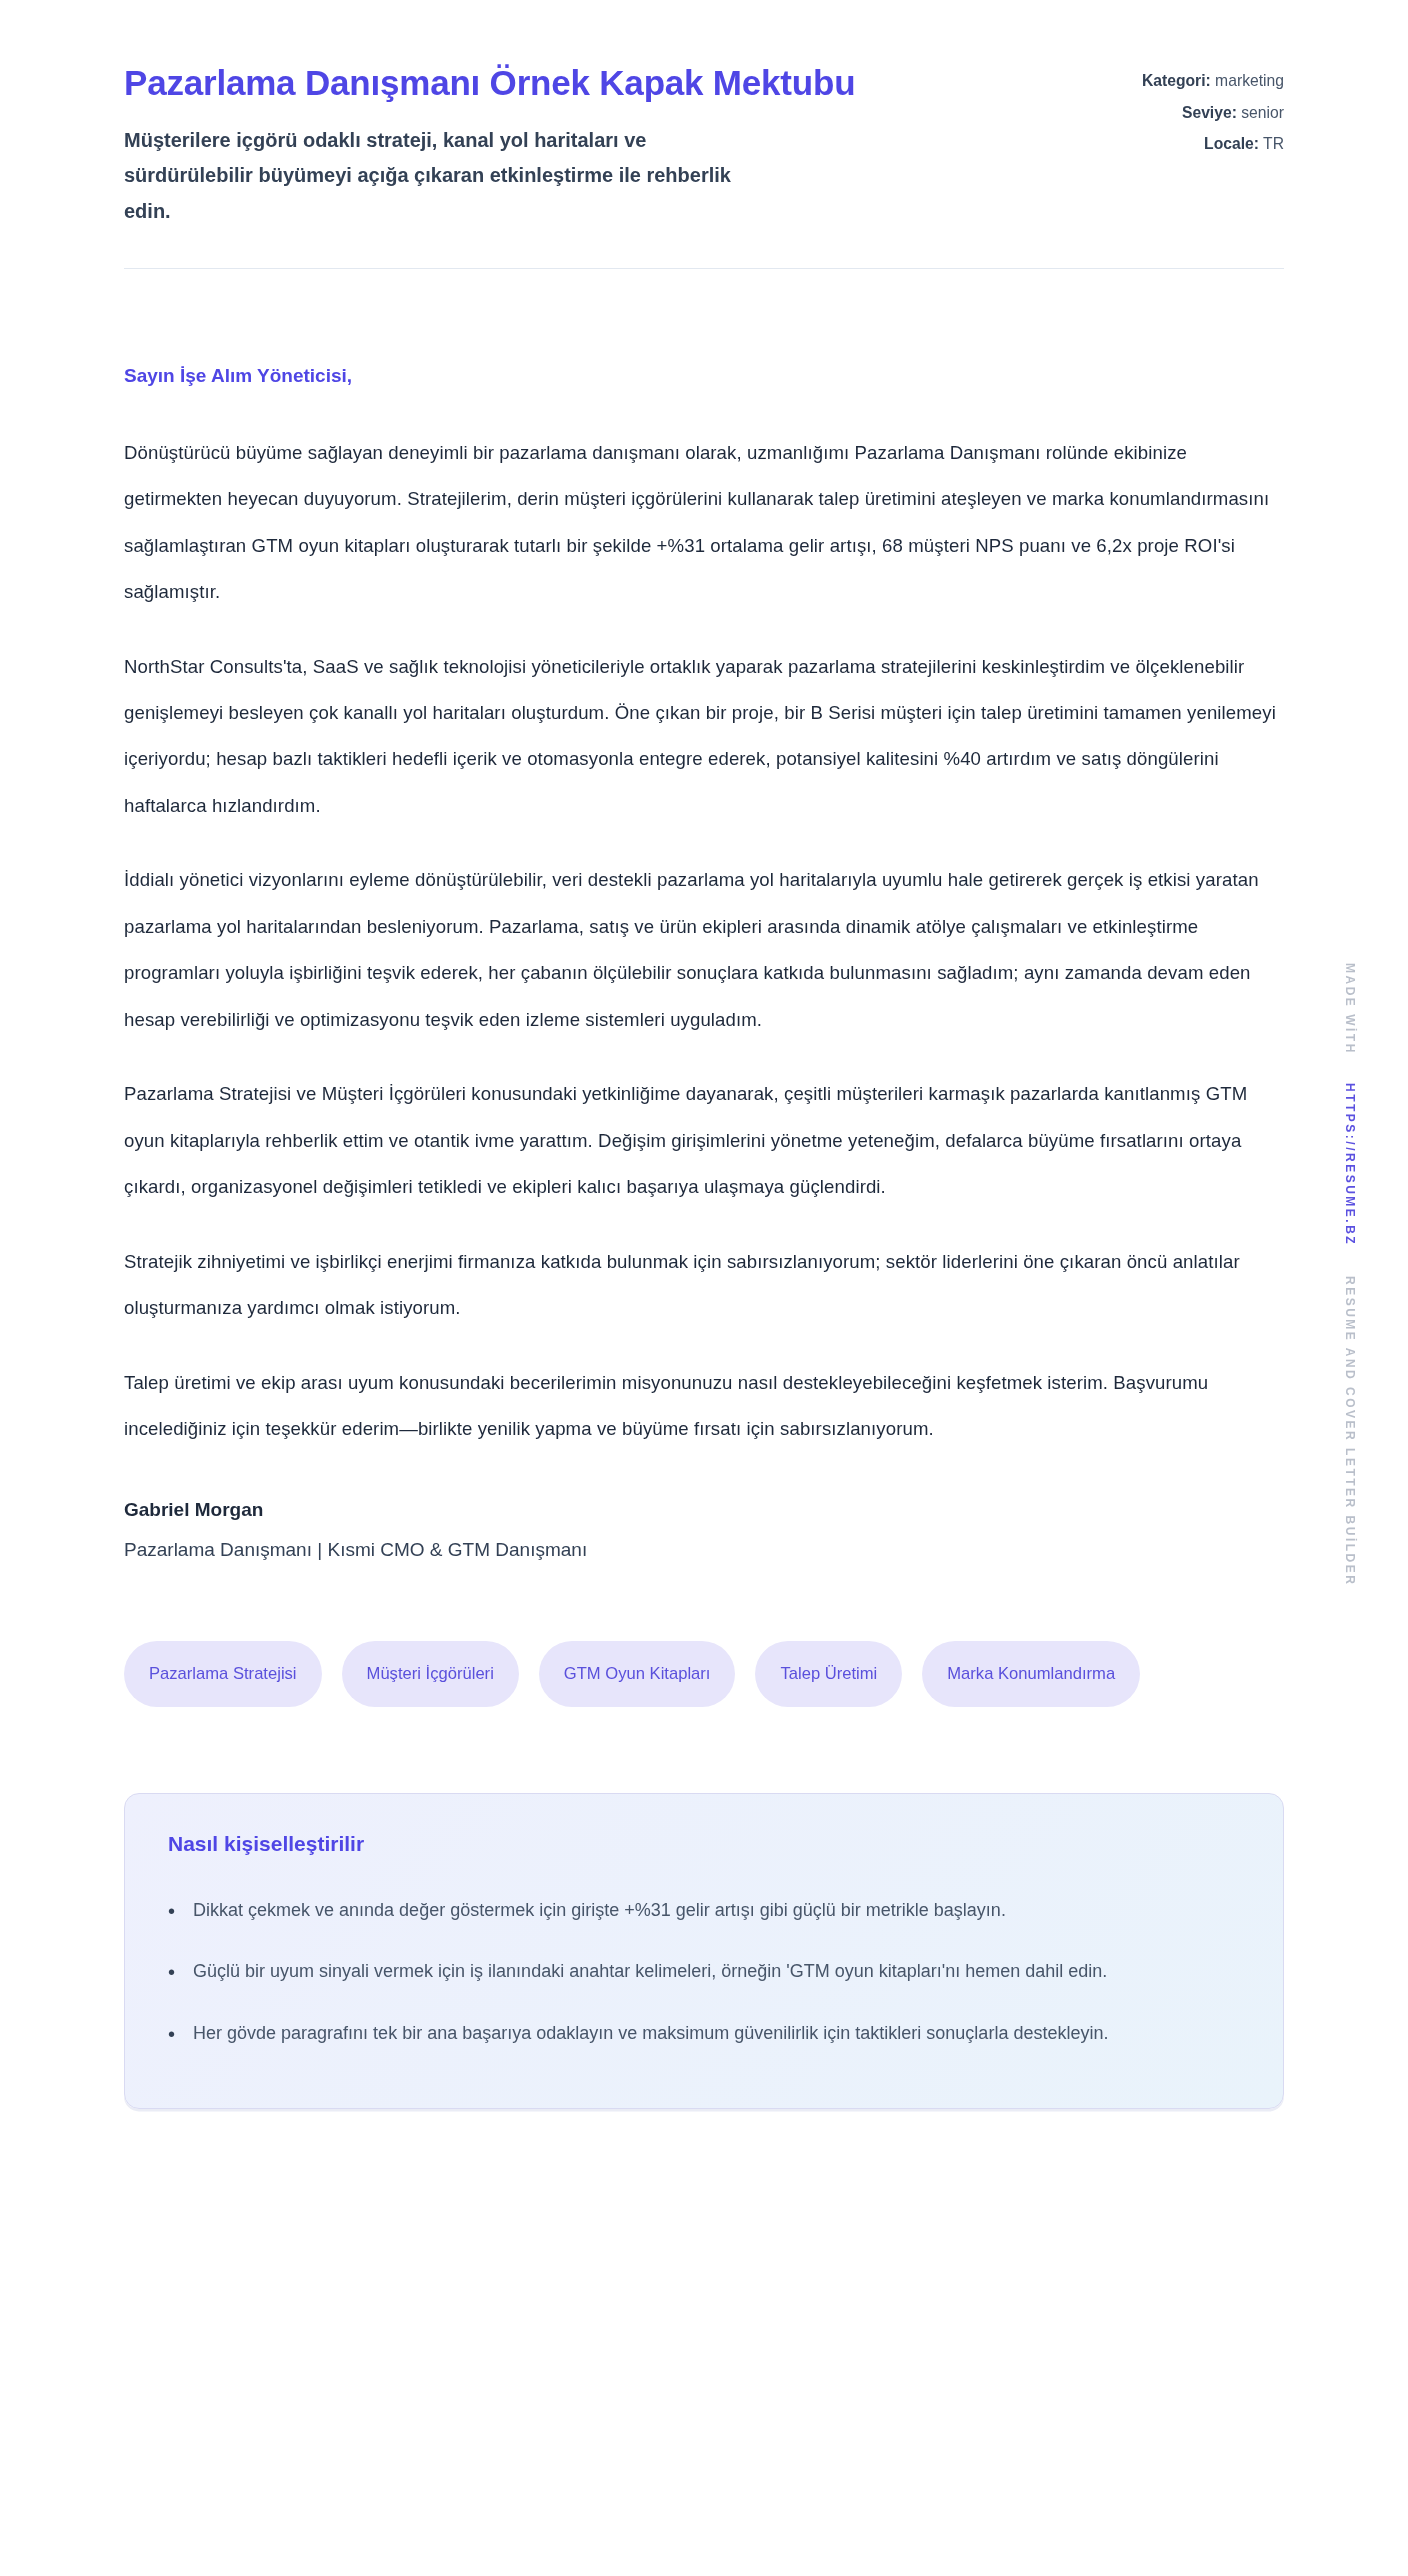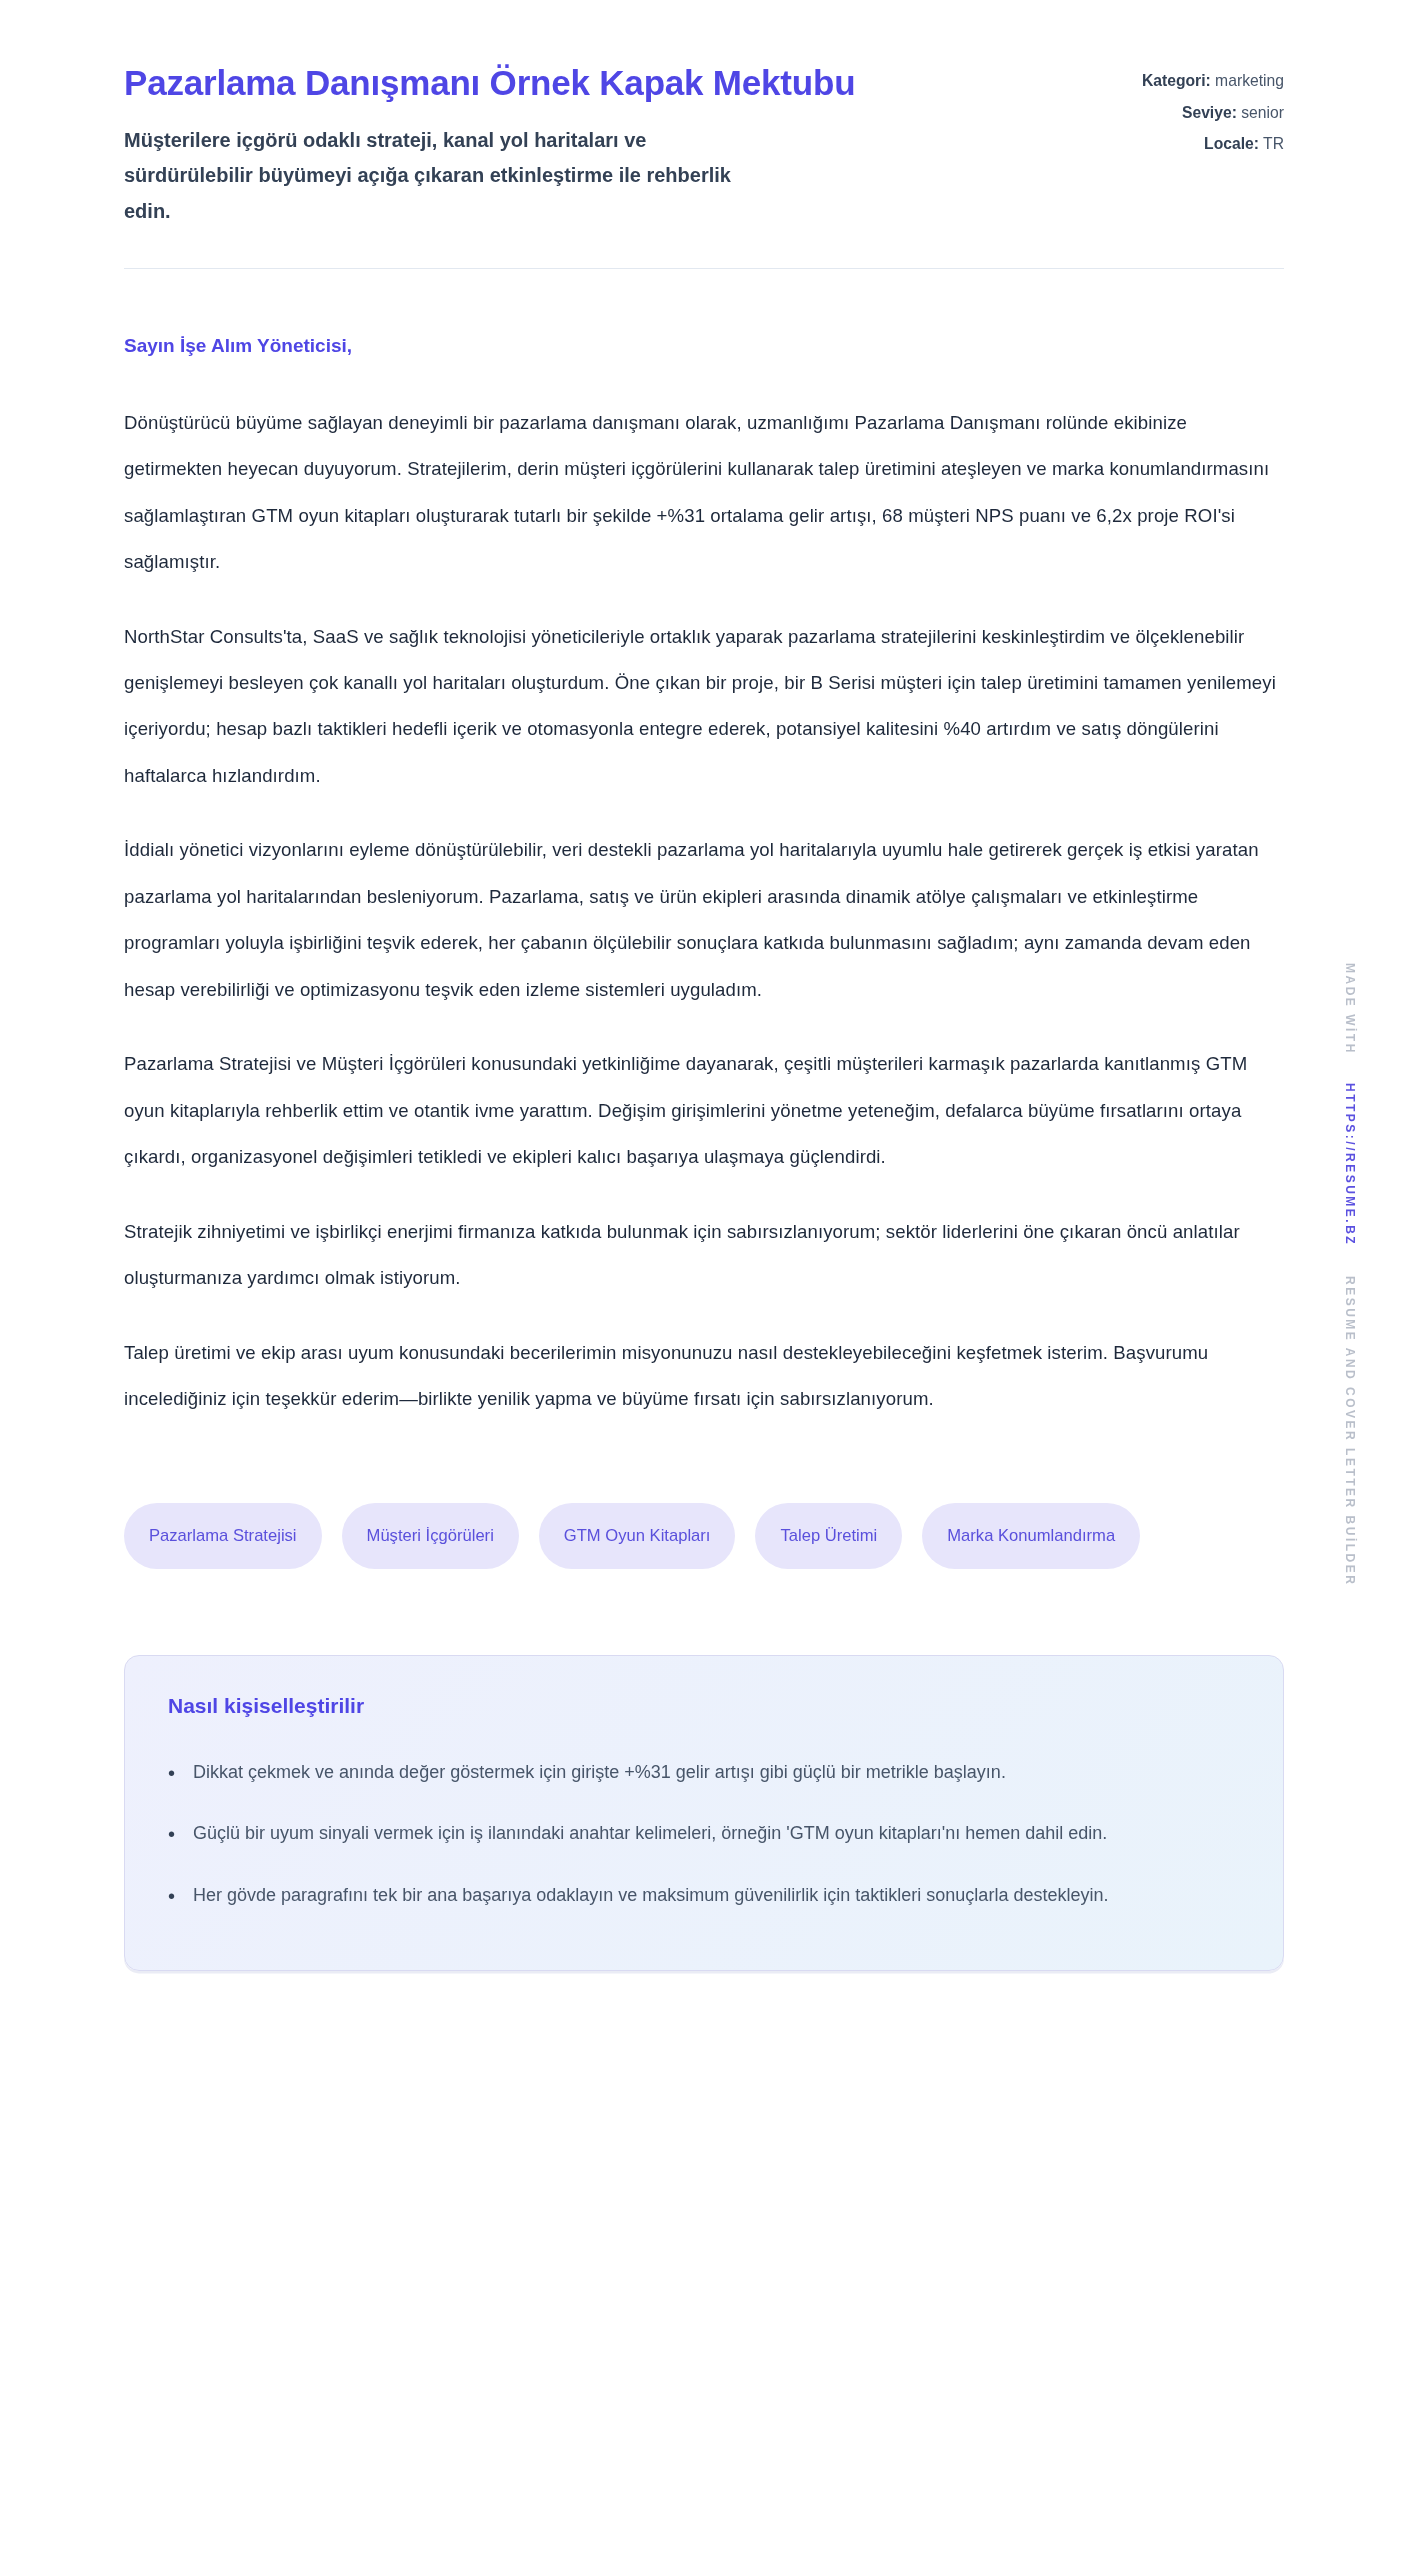--- a/index.html
+++ b/index.html
@@ -46,21 +46,21 @@
   }
   .meta-item { margin-bottom: 5.8px; }
   .meta-label { font-weight: 700; color: #334155; }
   .meta-label.block { display: block; }
   .divider {
     border: none;
     border-top: 0.8px solid #e2e8f0;
     margin: 38px 0 0 0;
   }
   
-  .letter { margin-top: 66px; }
+  .letter { margin-top: 96px; }
   .greeting {
     color: #4f46e5;
     font-weight: 700;
     font-size: 19px;
     margin: 0 0 43px 0;
   }
   .letter p.body-par {
     font-size: 18.6px;
     color: #1e293b;
     line-height: 2.5;
@@ -179,20 +179,24 @@
 
   <div class="letter">
     <p class="greeting">Sayın İşe Alım Yöneticisi,</p>
     <p class="body-par">Dönüştürücü büyüme sağlayan deneyimli bir pazarlama danışmanı olarak, uzmanlığımı Pazarlama Danışmanı rolünde ekibinize getirmekten heyecan duyuyorum. Stratejilerim, derin müşteri içgörülerini kullanarak talep üretimini ateşleyen ve marka konumlandırmasını sağlamlaştıran GTM oyun kitapları oluşturarak tutarlı bir şekilde +%31 ortalama gelir artışı, 68 müşteri NPS puanı ve 6,2x proje ROI'si sağlamıştır.</p>
     <p class="body-par">NorthStar Consults'ta, SaaS ve sağlık teknolojisi yöneticileriyle ortaklık yaparak pazarlama stratejilerini keskinleştirdim ve ölçeklenebilir genişlemeyi besleyen çok kanallı yol haritaları oluşturdum. Öne çıkan bir proje, bir B Serisi müşteri için talep üretimini tamamen yenilemeyi içeriyordu; hesap bazlı taktikleri hedefli içerik ve otomasyonla entegre ederek, potansiyel kalitesini %40 artırdım ve satış döngülerini haftalarca hızlandırdım.</p>
     <p class="body-par">İddialı yönetici vizyonlarını eyleme dönüştürülebilir, veri destekli pazarlama yol haritalarıyla uyumlu hale getirerek gerçek iş etkisi yaratan pazarlama yol haritalarından besleniyorum. Pazarlama, satış ve ürün ekipleri arasında dinamik atölye çalışmaları ve etkinleştirme programları yoluyla işbirliğini teşvik ederek, her çabanın ölçülebilir sonuçlara katkıda bulunmasını sağladım; aynı zamanda devam eden hesap verebilirliği ve optimizasyonu teşvik eden izleme sistemleri uyguladım.</p>
     <p class="body-par">Pazarlama Stratejisi ve Müşteri İçgörüleri konusundaki yetkinliğime dayanarak, çeşitli müşterileri karmaşık pazarlarda kanıtlanmış GTM oyun kitaplarıyla rehberlik ettim ve otantik ivme yarattım. Değişim girişimlerini yönetme yeteneğim, defalarca büyüme fırsatlarını ortaya çıkardı, organizasyonel değişimleri tetikledi ve ekipleri kalıcı başarıya ulaşmaya güçlendirdi.</p>
     <p class="body-par">Stratejik zihniyetimi ve işbirlikçi enerjimi firmanıza katkıda bulunmak için sabırsızlanıyorum; sektör liderlerini öne çıkaran öncü anlatılar oluşturmanıza yardımcı olmak istiyorum.</p>
     <p class="body-par">Talep üretimi ve ekip arası uyum konusundaki becerilerimin misyonunuzu nasıl destekleyebileceğini keşfetmek isterim. Başvurumu incelediğiniz için teşekkür ederim—birlikte yenilik yapma ve büyüme fırsatı için sabırsızlanıyorum.</p>
 
+    <div class="signature">
+      <p class="signature-name">Gabriel Morgan</p>
+      <p class="signature-role">Pazarlama Danışmanı | Kısmi CMO &amp; GTM Danışmanı</p>
+    </div>
   </div>
 
   <div class="tags">
     <span class="tag-pill">Pazarlama Stratejisi</span>
     <span class="tag-pill">Müşteri İçgörüleri</span>
     <span class="tag-pill">GTM Oyun Kitapları</span>
     <span class="tag-pill">Talep Üretimi</span>
     <span class="tag-pill">Marka Konumlandırma</span>
   </div>
 

